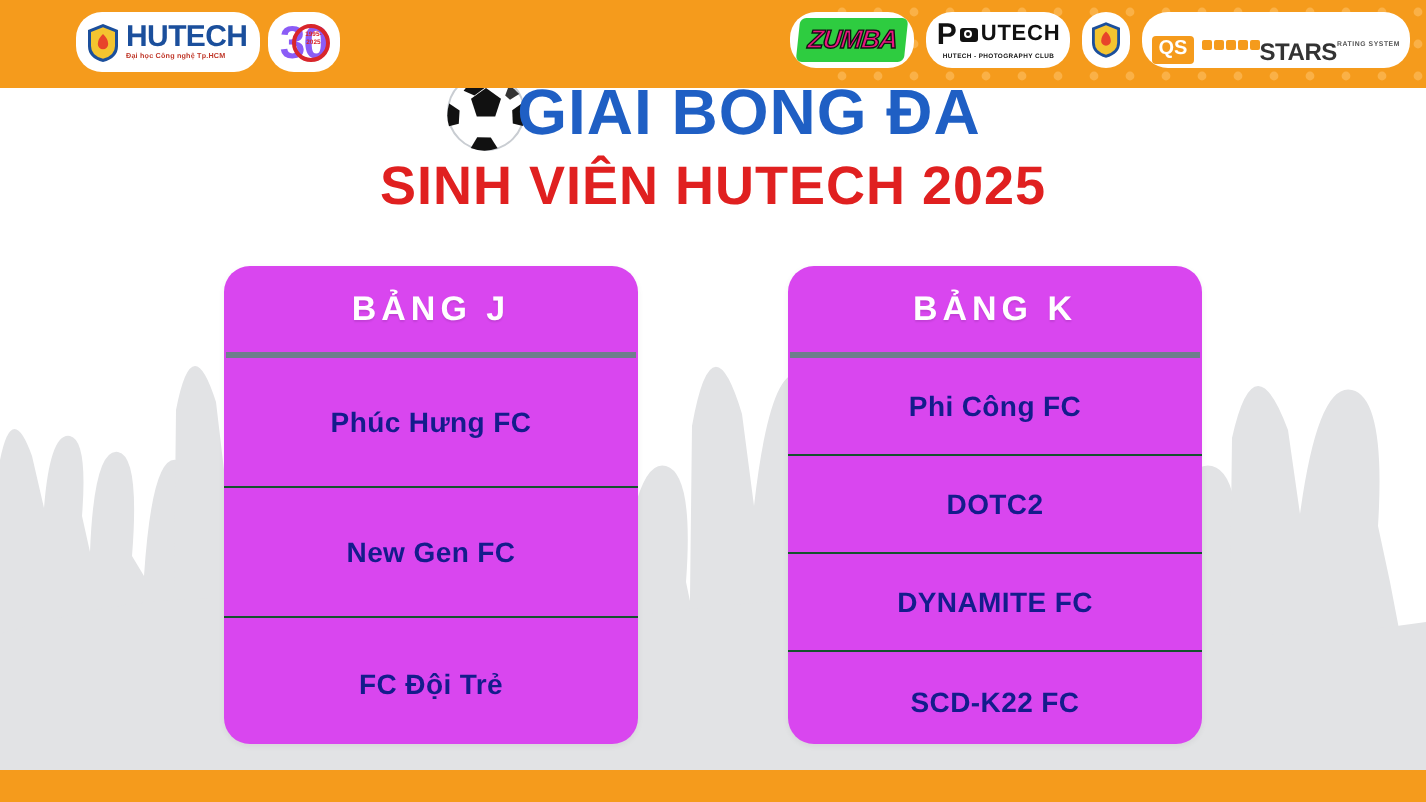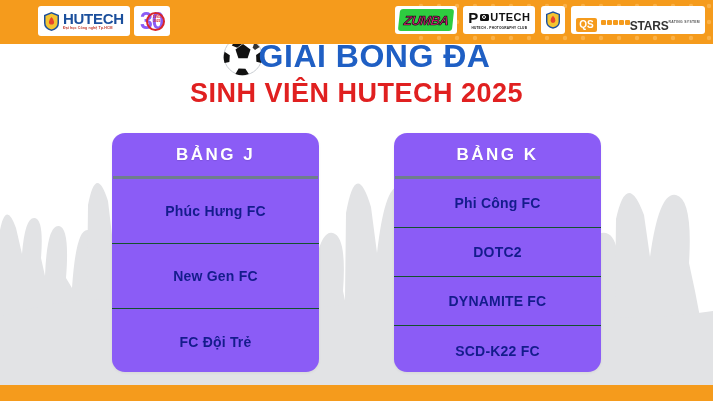--- a/index.html
+++ b/index.html
@@ -17,21 +17,21 @@
   
   .bar-top{position:absolute;left:0;top:0;width:713px;height:44px;background:#F59B1C;z-index:5;}
   .bar-top .dots{position:absolute;right:0;top:0;width:300px;height:44px;opacity:.55;}
   .bar-bottom{position:absolute;left:0;bottom:0;width:713px;height:16px;background:#F59B1C;z-index:5;}
 
   
   .logo-wrap{position:absolute;display:flex;align-items:center;gap:4px;z-index:6;}
   .logo-left{left:38px;top:6px;}
   .logo-right{right:8px;top:6px;gap:6px;}
 
-  .logo-card{background:#ffffff;border-radius:3px;display:flex;align-items:center;
+  .logo-card{background:#ffffff;border-radius:13px;display:flex;align-items:center;
              justify-content:center;box-sizing:border-box;}
 
   .hutech-card{padding:3px 6px;height:30px;gap:4px;}
   .shield{width:15px;height:19px;position:relative;flex:none;}
   .shield svg{display:block;}
   .hutech-txt{display:flex;flex-direction:column;line-height:1;}
   .hutech-main{font-size:15px;font-weight:bold;color:#1B4F9C;letter-spacing:-.3px;
                font-family:"Liberation Sans",sans-serif;}
   .hutech-sub{font-size:3.6px;font-weight:bold;color:#C0392B;letter-spacing:.1px;margin-top:1.5px;}
 
@@ -73,21 +73,21 @@
   .title-l1{display:flex;align-items:center;justify-content:center;gap:0px;line-height:1;}
   .ball{width:40px;height:40px;flex:none;margin-right:-4px;}
   .title-main{font-size:32px;font-weight:bold;color:#1F5FC4;letter-spacing:.5px;
               font-family:"Liberation Sans",sans-serif;line-height:1;
               text-shadow:1px 1px 0 rgba(255,255,255,.8);}
   .title-l2{font-size:27px;font-weight:bold;color:#E02020;letter-spacing:.5px;line-height:1;
             margin-top:4px;text-shadow:1px 1px 0 rgba(255,255,255,.8);}
 
   
   .cards{position:absolute;left:0;top:133px;width:713px;z-index:3;}
-  .card{position:absolute;background:#8b5cf6;border-radius:13px;box-sizing:border-box;
+  .card{position:absolute;background:#d946ef;border-radius:13px;box-sizing:border-box;
         box-shadow:0 1px 3px rgba(0,0,0,.06);overflow:hidden;}
   .card-j{left:112px;top:0px;width:207px;height:239px;}
   .card-k{left:394px;top:0px;width:207px;height:239px;}
 
   .card-head{height:43px;display:flex;align-items:center;justify-content:center;}
   .card-head-txt{font-size:17px;font-weight:bold;color:#ffffff;letter-spacing:2.5px;
                  font-family:"Liberation Sans",sans-serif;
                  text-shadow:0 1px 1px rgba(0,0,0,.10);}
   .head-rule{height:3px;background:#6E7E8C;margin:0 1px;}
 

